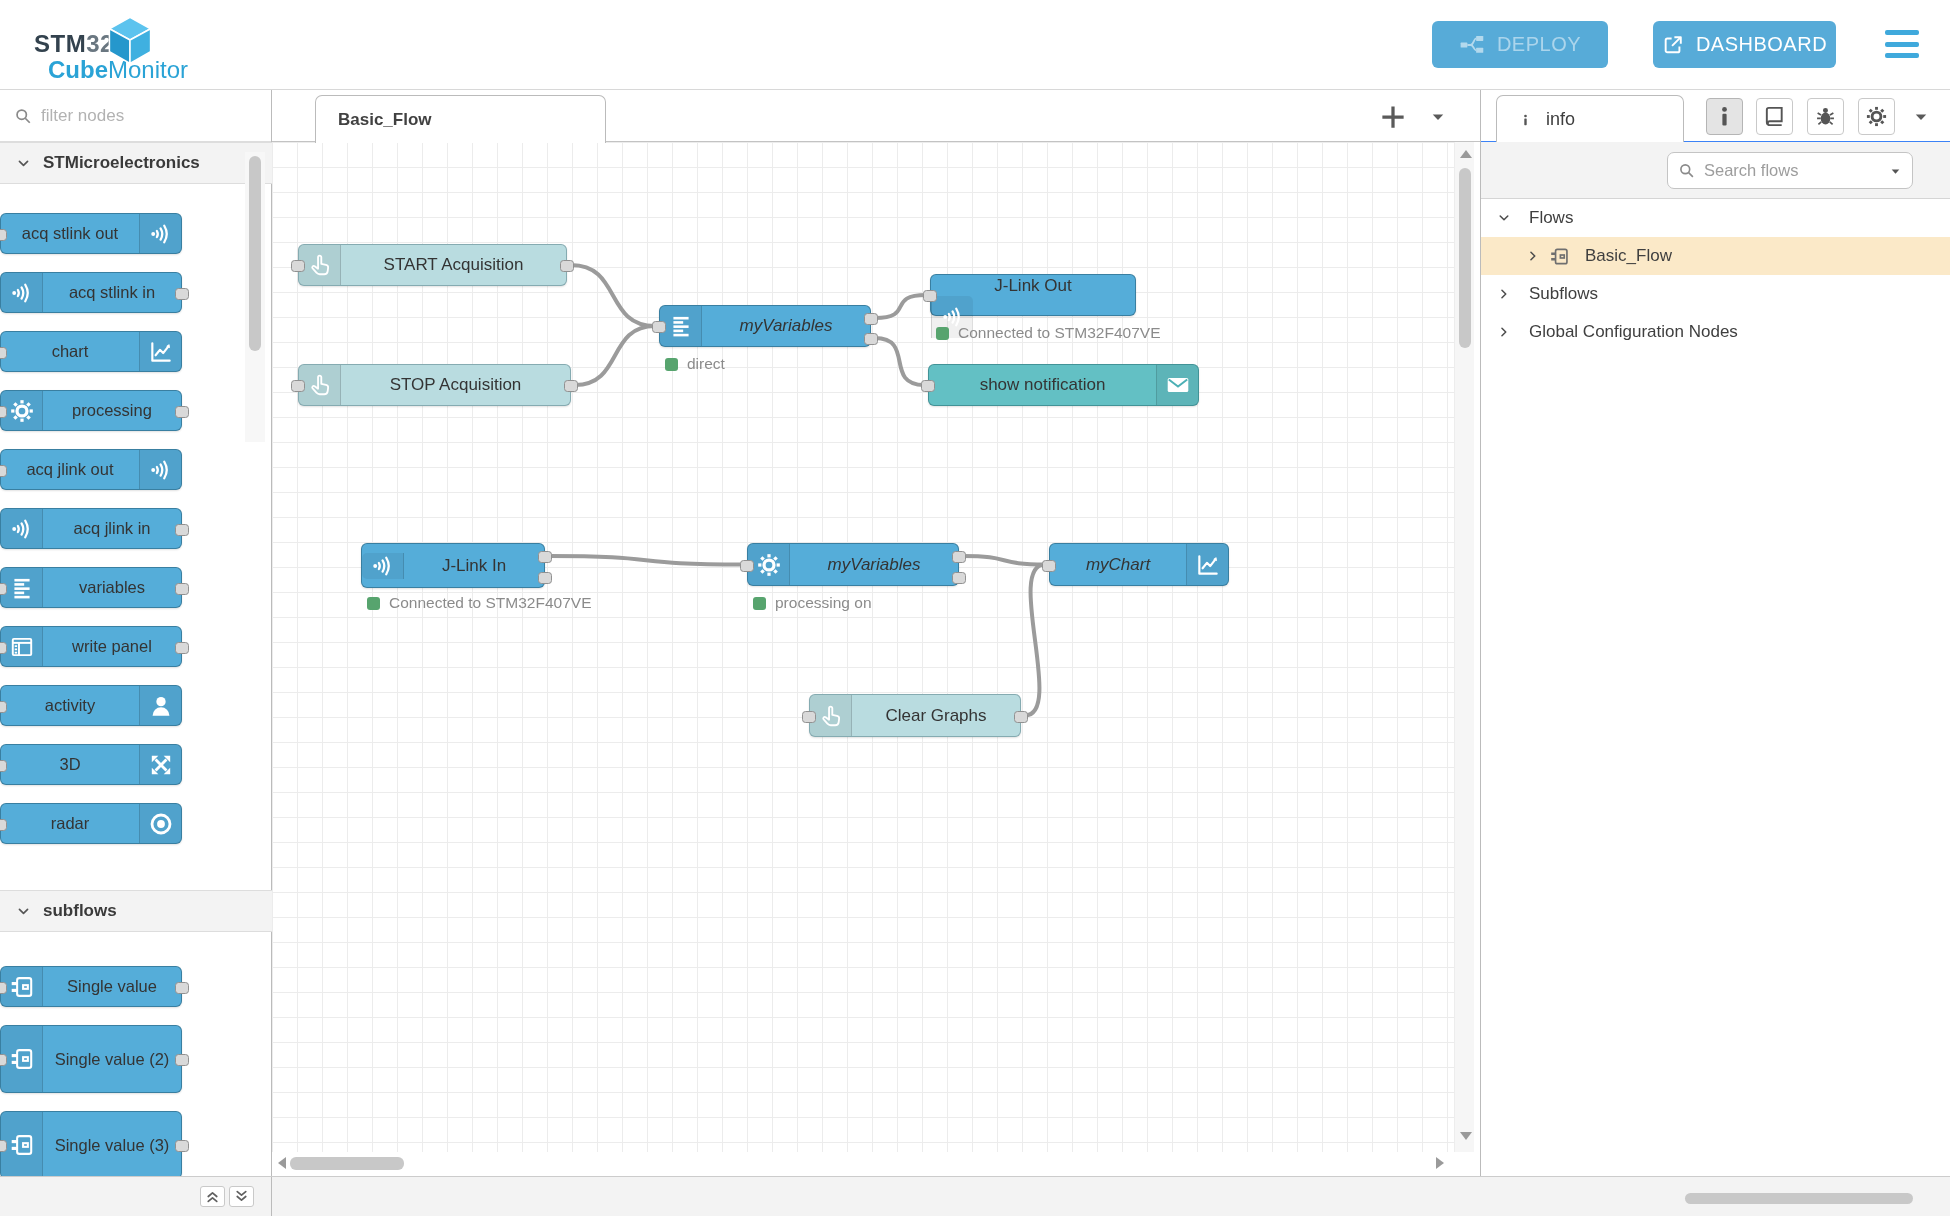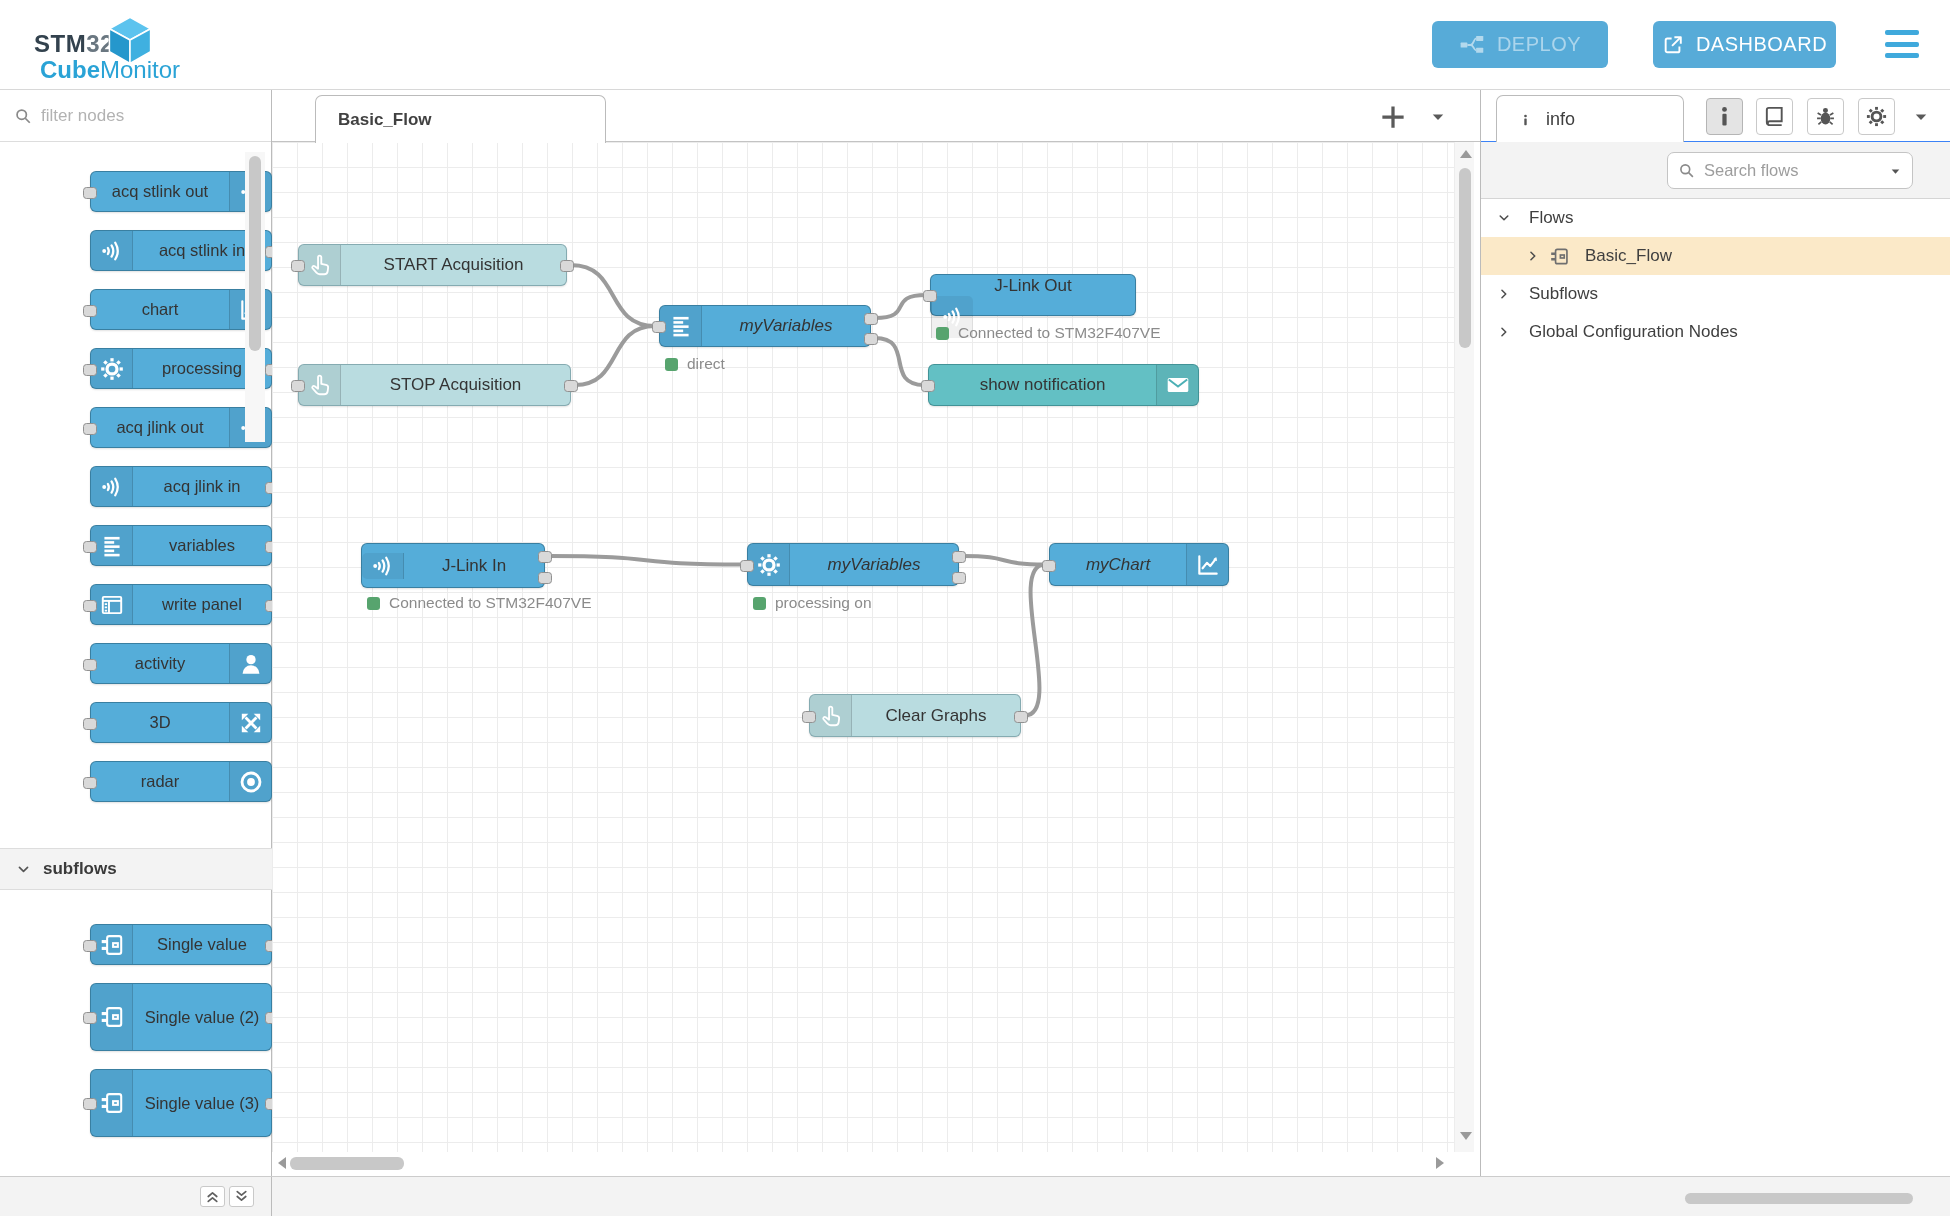--- a/index.html
+++ b/index.html
@@ -5,40 +5,40 @@
   * { margin:0; padding:0; box-sizing:border-box; }
   html,body { width:1950px; height:1216px; overflow:hidden; font-family:"Liberation Sans", sans-serif; background:#fff; }
   #app { position:relative; width:1950px; height:1216px; }
 
   
   #header { position:absolute; left:0; top:0; width:1950px; height:90px; background:#fff; border-bottom:1px solid #d8d8d8; z-index:30; }
   #logo { position:absolute; left:34px; top:8px; width:220px; height:74px; }
   #logo .l1 { position:absolute; left:0; top:22px; font-size:24px; font-weight:bold; letter-spacing:0.5px; }
   #logo .l1 .stm { color:#33424e; }
   #logo .l1 .num { color:#6a7781; }
-  #logo .l2 { position:absolute; left:6px; top:48px; font-size:24px; color:#2aa3d6; }
+  #logo .l2 { position:absolute; left:14px; top:48px; font-size:24px; color:#2aa3d6; }
   #logo .l2 b { font-weight:bold; }
   #logo .cube { position:absolute; left:70px; top:6px; width:52px; height:52px; }
   .hbtn { position:absolute; top:21px; height:47px; border-radius:6px; background:#57abd8; color:#fff; display:flex; align-items:center; justify-content:center; gap:12px; font-size:20px; letter-spacing:0.5px; cursor:pointer; border:none; }
   #deploy-btn { left:1432px; width:176px; }
   #deploy-btn .lbl { color:rgba(255,255,255,0.5); }
   #deploy-btn svg { opacity:0.55; }
   #dashboard-btn { left:1653px; width:183px; }
   #menu-btn { position:absolute; left:1885px; top:28px; width:34px; height:32px; background:none; border:none; cursor:pointer; display:flex; flex-direction:column; justify-content:space-between; padding:2px 0; }
   #menu-btn span { display:block; height:5px; border-radius:2px; background:#3fa9dc; }
 
   
   #palette { position:absolute; left:0; top:90px; width:272px; height:1126px; background:#fff; border-right:1px solid #bbb; z-index:20; }
   #palette-search { position:relative; height:52px; border-bottom:1px solid #ddd; display:flex; align-items:center; padding-left:14px; gap:9px; }
   #palette-search input { border:none; outline:none; font-size:17px; color:#444; width:180px; font-family:inherit; background:transparent; }
   #palette-search input::placeholder { color:#b2b2b2; }
   #palette-scroll { position:absolute; left:0; top:52px; width:272px; height:1037px; overflow:hidden; }
   .pal-cat-header { position:relative; height:42px; background:#f3f3f3; border-top:1px solid #ddd; border-bottom:1px solid #ddd; display:flex; align-items:center; gap:12px; padding-left:16px; font-size:17px; font-weight:bold; color:#3a3a3a; cursor:pointer; margin-top:16px; }
   .pal-cat-header:first-child { margin-top:0; }
-  .pal-nodes { padding:29px 0 12px 0; display:flex; flex-direction:column; align-items:flex-end; }
+  .pal-nodes { padding:29px 0 12px 0; display:flex; flex-direction:column; align-items:flex-start; }
   .pal-nodes.sub { padding-top:34px; }
 
   
   .node { position:relative; width:182px; height:41px; border-radius:6px; background:#55add9; border:1px solid rgba(35,90,115,0.55); box-shadow:0 1px 2px rgba(0,0,0,0.12); display:flex; cursor:pointer; }
   .pal-nodes .node { margin-bottom:18px; }
   .node.tall { height:68px; }
   .node .iconzone { width:42px; flex:0 0 42px; display:flex; align-items:center; justify-content:center; background:rgba(0,0,0,0.06); color:#fff; }
   .node .iconzone.left { border-right:1px solid rgba(0,0,0,0.14); border-radius:5px 0 0 5px; }
   .node .iconzone.right { border-left:1px solid rgba(0,0,0,0.14); border-radius:0 5px 5px 0; }
   .node .iconzone svg { width:26px; height:26px; }
@@ -158,20 +158,28 @@
     <div id="palette-search">
       <span style="width:18px;height:18px;color:#8a8a8a">
           <svg viewBox="0 0 24 24" fill="none" stroke="currentColor" stroke-width="2.3" style="width: 100%; height: 100%; display: block;">
             <circle cx="10.3" cy="10.3" r="6.2"></circle>
             <path d="M15 15l6 6"></path>
           </svg>
         </span>
       <input type="text" placeholder="filter nodes" style="">
     </div>
     <div id="palette-scroll">
+        <div class="pal-cat-header">
+          <span style="width: 15px; height: 15px; color: rgb(85, 85, 85); display: inline-block;">
+            <svg viewBox="0 0 24 24" fill="none" stroke="currentColor" stroke-width="2.6" stroke-linecap="round" stroke-linejoin="round" style="width: 100%; height: 100%; display: block;">
+              <path d="M5.5 8.5L12 15l6.5-6.5"></path>
+            </svg>
+          </span>
+          <span>STMicroelectronics</span>
+        </div>
         <div class="pal-nodes">
           <div class="node blue">
             <div class="lbl">acq stlink out</div>
             <div class="iconzone right">
               <span style="width: 26px; height: 26px; display: block;">
                 <svg viewBox="0 0 24 24" style="width: 100%; height: 100%; display: block;">
                   <circle cx="4.8" cy="12" r="1.8" fill="currentColor"></circle>
                   <g fill="none" stroke="currentColor" stroke-width="2.1" stroke-linecap="round">
                     <path d="M8.2 9.2a5.4 5.4 0 0 1 0 5.6"></path>
                     <path d="M11.6 6.8a10 10 0 0 1 0 10.4"></path>

